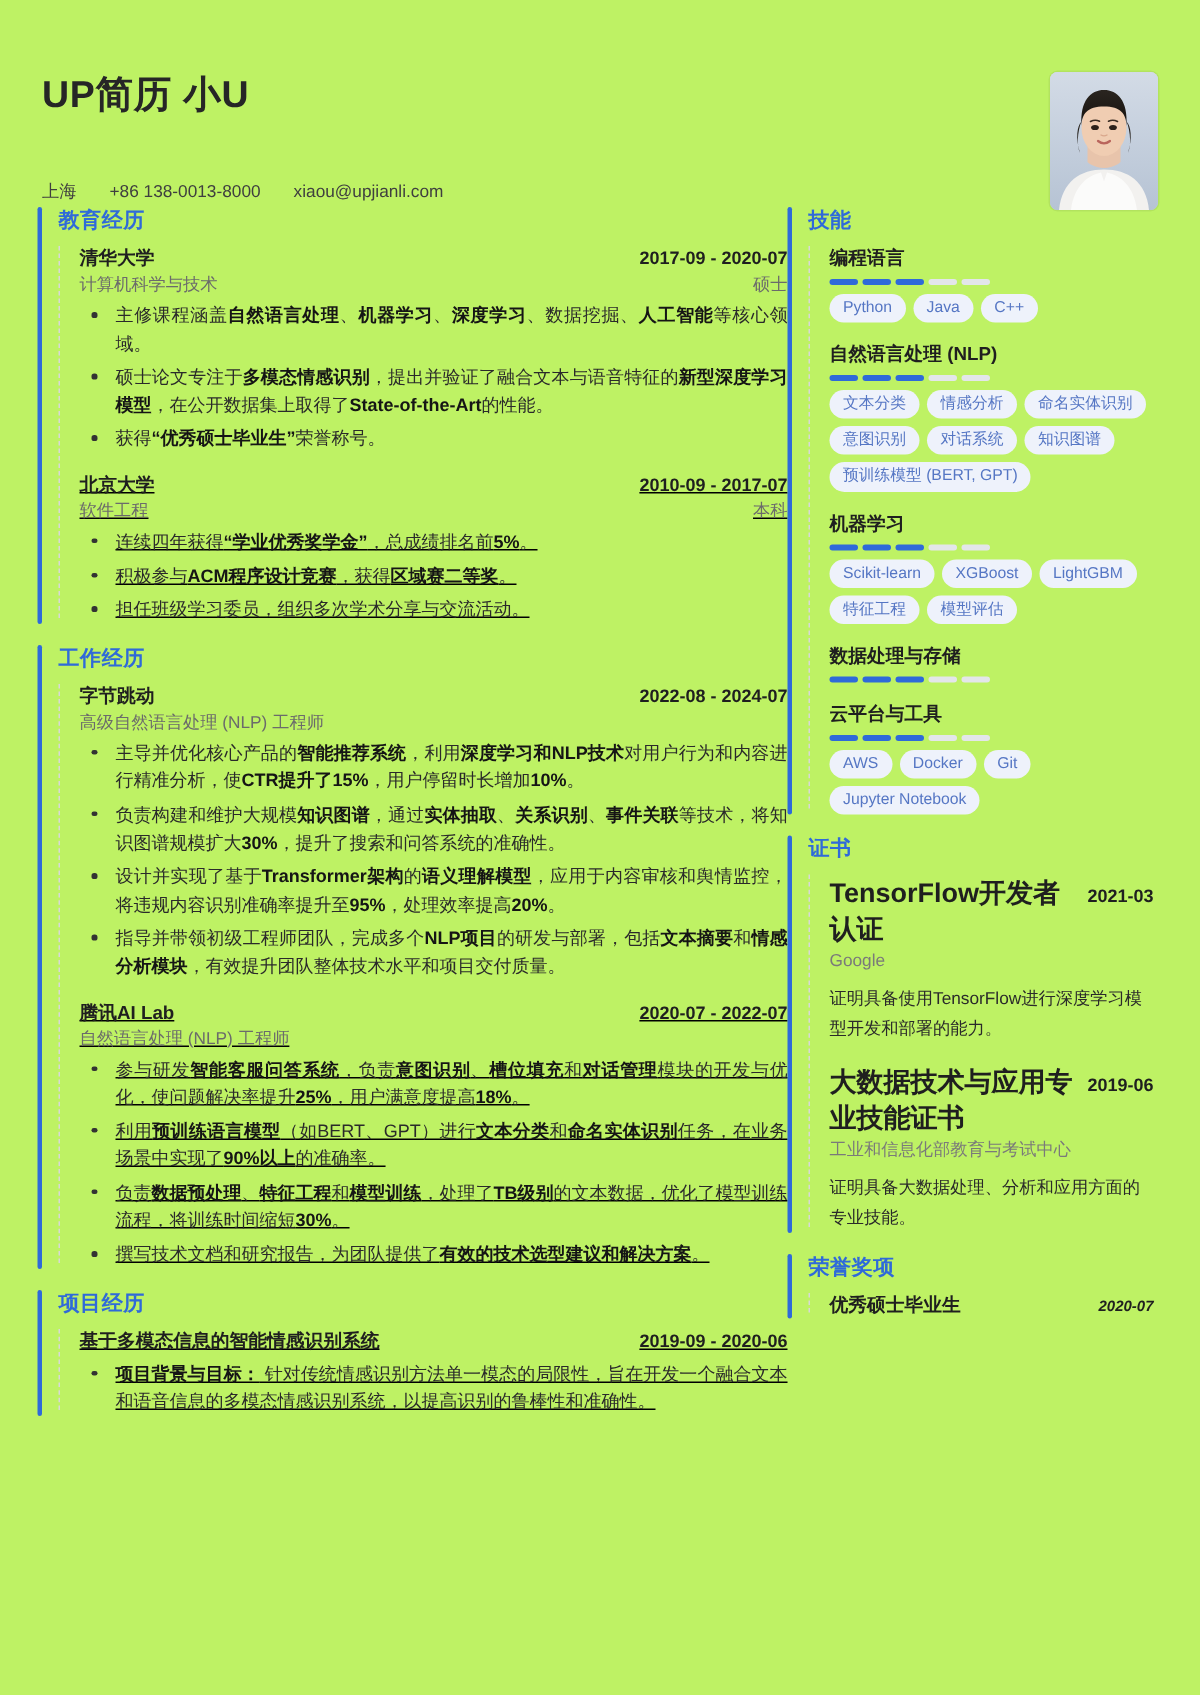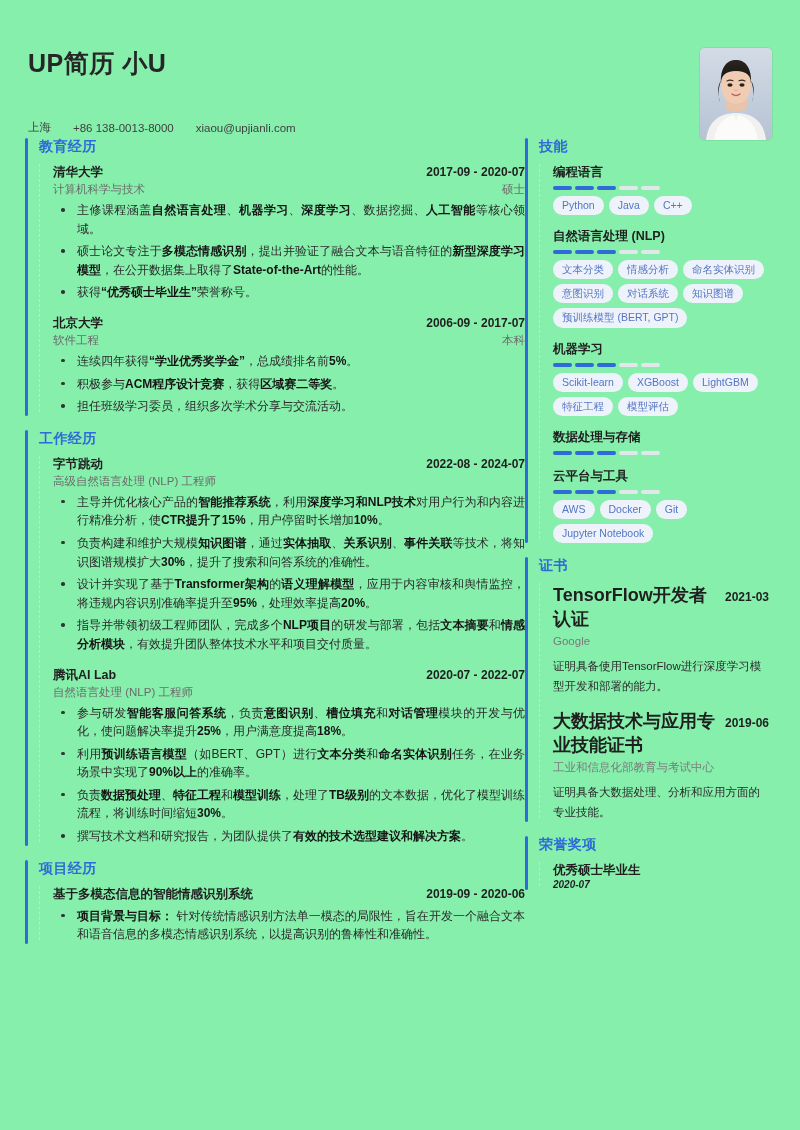--- a/index.html
+++ b/index.html
@@ -8,21 +8,21 @@
     background: #f7f7f8;
   }
   body {
     font-family: "Liberation Sans", "DejaVu Sans", sans-serif;
     -webkit-font-smoothing: antialiased;
   }
   .page {
     position: relative;
     width: 800px;
     height: 1130px;
-    background: #86efac;
+    background: #bef264;
     overflow: hidden;
     box-sizing: border-box;
   }
 
   
   .header {
     padding: 48px 28px 0 28px;
     position: relative;
     height: 138px;
     box-sizing: border-box;
@@ -91,21 +91,21 @@
   }
   .section-body::before {
     content: "";
     position: absolute;
     left: 14px; top: 0; bottom: 4px;
     border-left: 1px dashed #d8d8d8;
   }
 
   
   .entry { padding-left: 14px; margin-bottom: 13px; position: relative; }
-  .entry:last-child { margin-bottom: 2px; }
+  .entry:last-child { margin-bottom: 2px; text-decoration: underline; }
   .entry-head {
     display: flex;
     justify-content: space-between;
     align-items: baseline;
   }
   .entry-title {
     font-size: 12.5px;
     font-weight: 700;
     color: #1f1f1f;
   }
@@ -221,21 +221,20 @@
     font-size: 11.5px;
     color: #2a2a2a;
     line-height: 1.75;
     margin-top: 7px;
   }
   .honor-row {
     padding-left: 14px;
     display: flex;
     justify-content: space-between;
     align-items: baseline;
-    flex-direction: column;
   }
   .honor-title { font-size: 12.5px; font-weight: 700; color: #1f1f1f; }
   .honor-date { font-size: 10px; font-weight: 700; color: #1f1f1f; font-style: italic; }
 </style>
 </head>
 <body>
 
 <div class="page">
 
   <div class="header">
@@ -294,21 +293,21 @@
               </div>
               <ul class="bullets">
                 <li>主修课程涵盖<b>自然语言处理</b>、<b>机器学习</b>、<b>深度学习</b>、数据挖掘、<b>人工智能</b>等核心领域。</li>
                 <li>硕士论文专注于<b>多模态情感识别</b>，提出并验证了融合文本与语音特征的<b>新型深度学习模型</b>，在公开数据集上取得了<b>State-of-the-Art</b>的性能。</li>
                 <li>获得<b>“优秀硕士毕业生”</b>荣誉称号。</li>
               </ul>
             </div>
             <div class="entry">
               <div class="entry-head">
                 <span class="entry-title">北京大学</span>
-                <span class="entry-date">2006-09 - 2017-07</span>
+                <span class="entry-date">2010-09 - 2017-07</span>
               </div>
               <div class="entry-sub">
                 <span class="entry-role">软件工程</span>
                 <span class="entry-meta">本科</span>
               </div>
               <ul class="bullets">
                 <li>连续四年获得<b>“学业优秀奖学金”</b>，总成绩排名前<b>5%</b>。</li>
                 <li>积极参与<b>ACM程序设计竞赛</b>，获得<b>区域赛二等奖</b>。</li>
                 <li>担任班级学习委员，组织多次学术分享与交流活动。</li>
               </ul>

